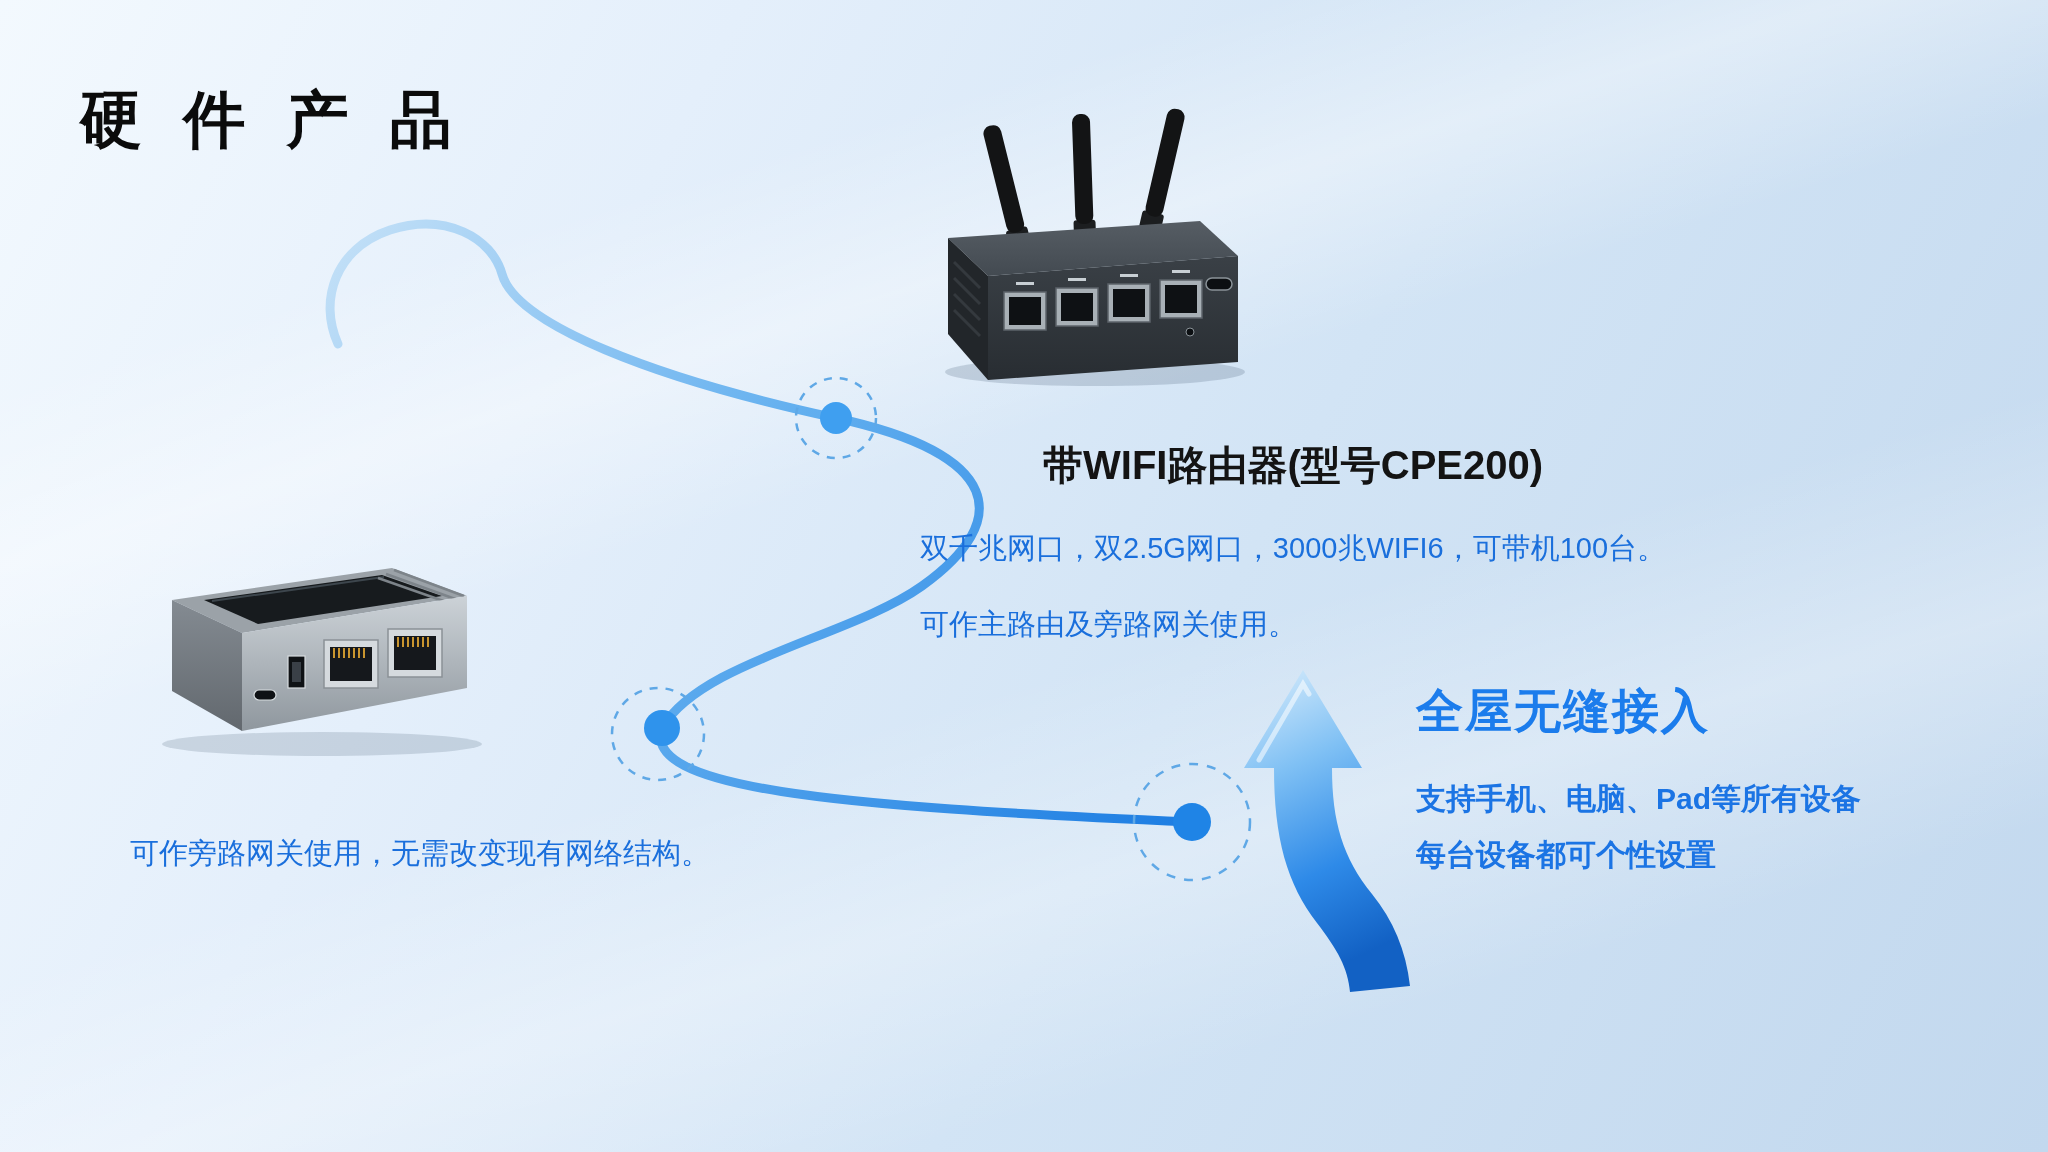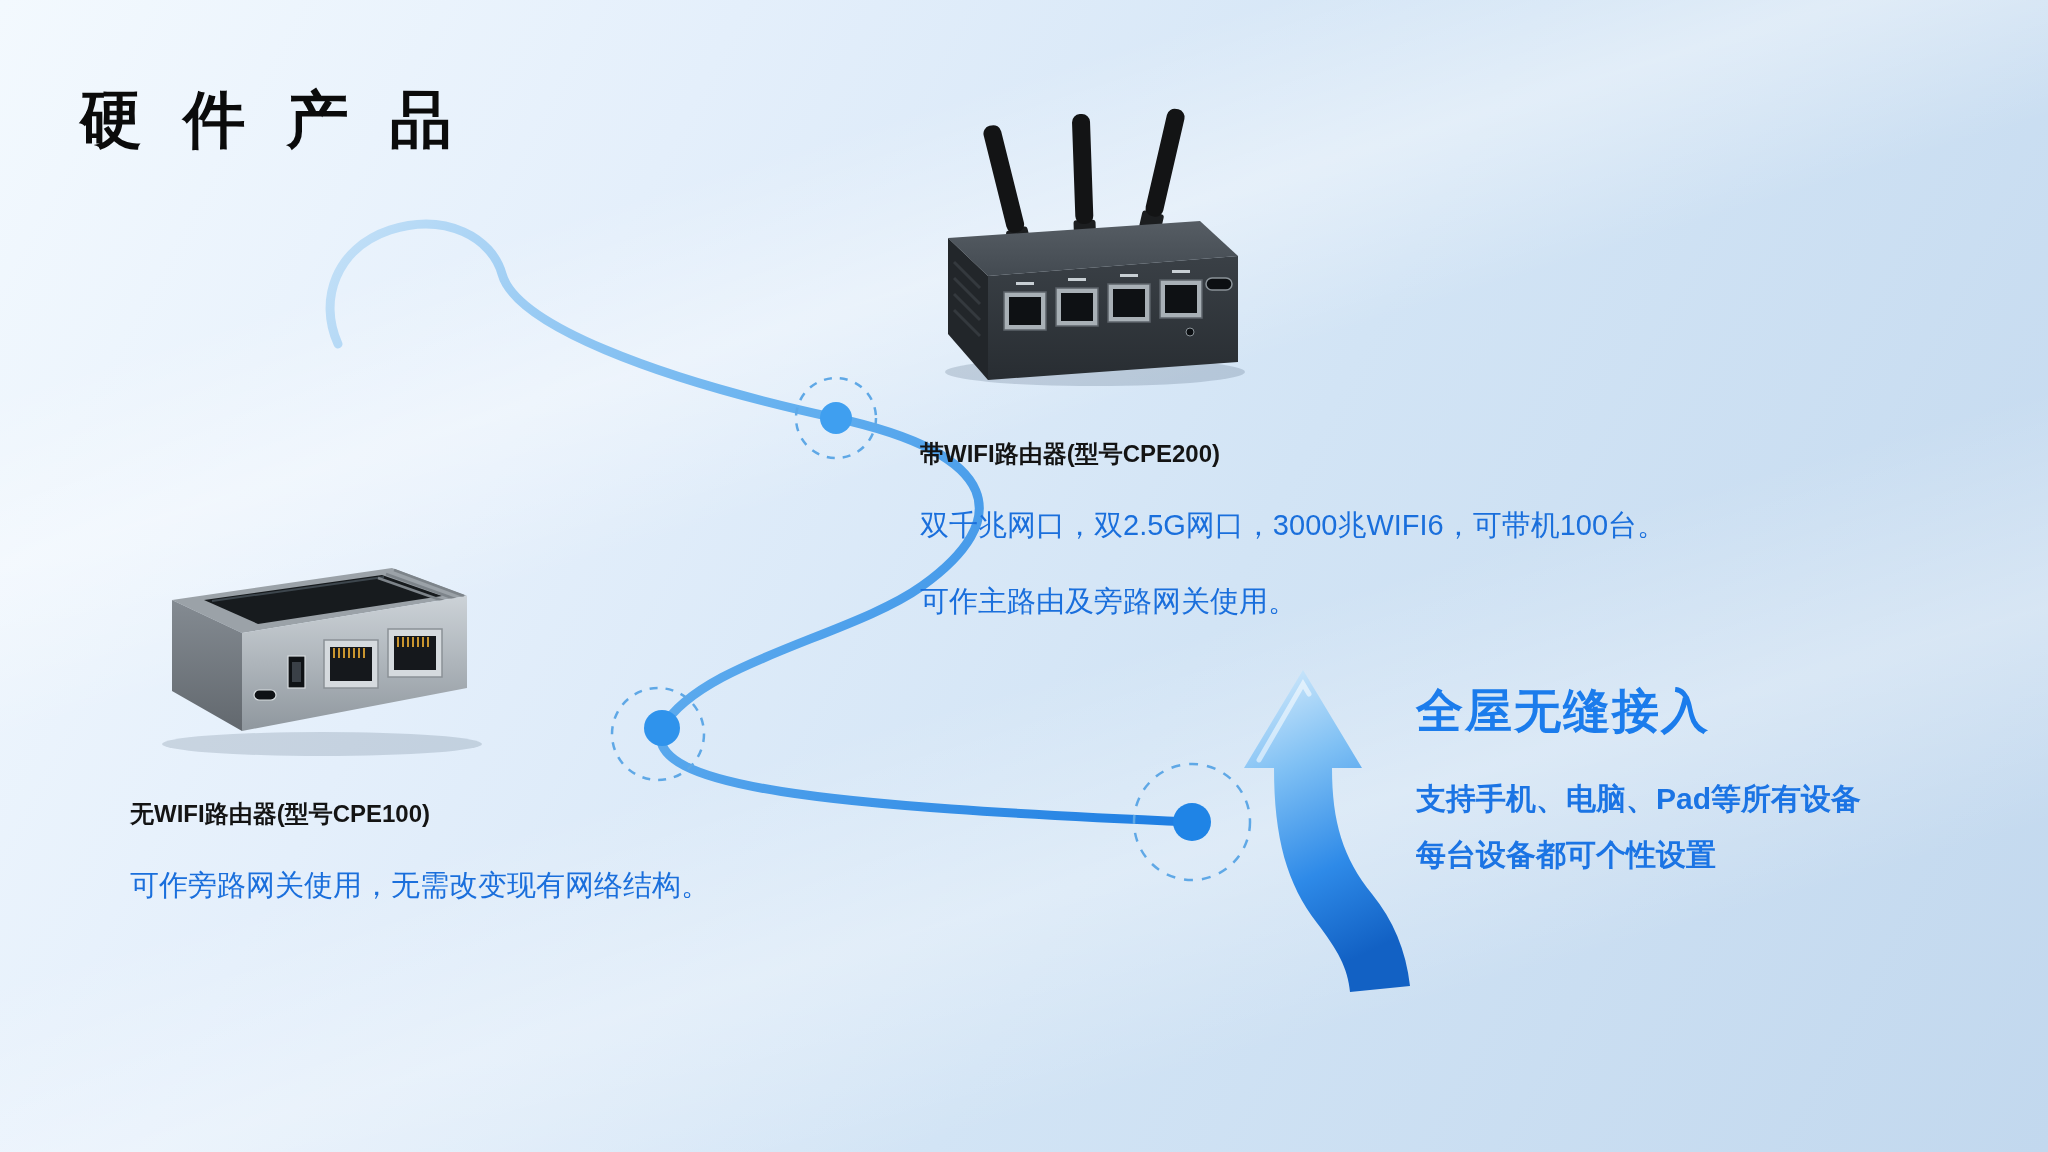--- a/index.html
+++ b/index.html
@@ -51,23 +51,24 @@
   }
   .router-cpe200 { left: 900px; top: 66px; }
   .router-cpe100 { left: 142px; top: 548px; }
   .product-info {
     position: absolute;
     z-index: 3;
   }
   .info-cpe200 { left: 920px; top: 438px; }
   .info-cpe100 { left: 130px; top: 798px; }
   .p-name {
-    font-size: 24px;
+    font-size: 40px;
     font-weight: 700;
     color: #141414;
+    text-align: center;
   }
   .p-desc {
     font-size: 29px;
     color: #1a6fdc;
     margin-top: 36px;
   }
   .features {
     position: absolute;
     left: 1416px; top: 680px;
     z-index: 3;
@@ -271,21 +272,20 @@
     </svg>
   </div>
 
   <div class="product-info info-cpe200">
     <div class="p-name">带WIFI路由器(型号CPE200)</div>
     <div class="p-desc">双千兆网口，双2.5G网口，3000兆WIFI6，可带机100台。</div>
     <div class="p-desc">可作主路由及旁路网关使用。</div>
   </div>
 
   <div class="product-info info-cpe100">
-    <div class="p-name">无WIFI路由器(型号CPE100)</div>
     <div class="p-desc">可作旁路网关使用，无需改变现有网络结构。</div>
   </div>
 
   <div class="features">
     <div class="feat-headline">全屋无缝接入</div>
     <div class="feat-line feat-line-1">支持手机、电脑、Pad等所有设备</div>
     <div class="feat-line feat-line-2">每台设备都可个性设置</div>
   </div>
 
 </div>

